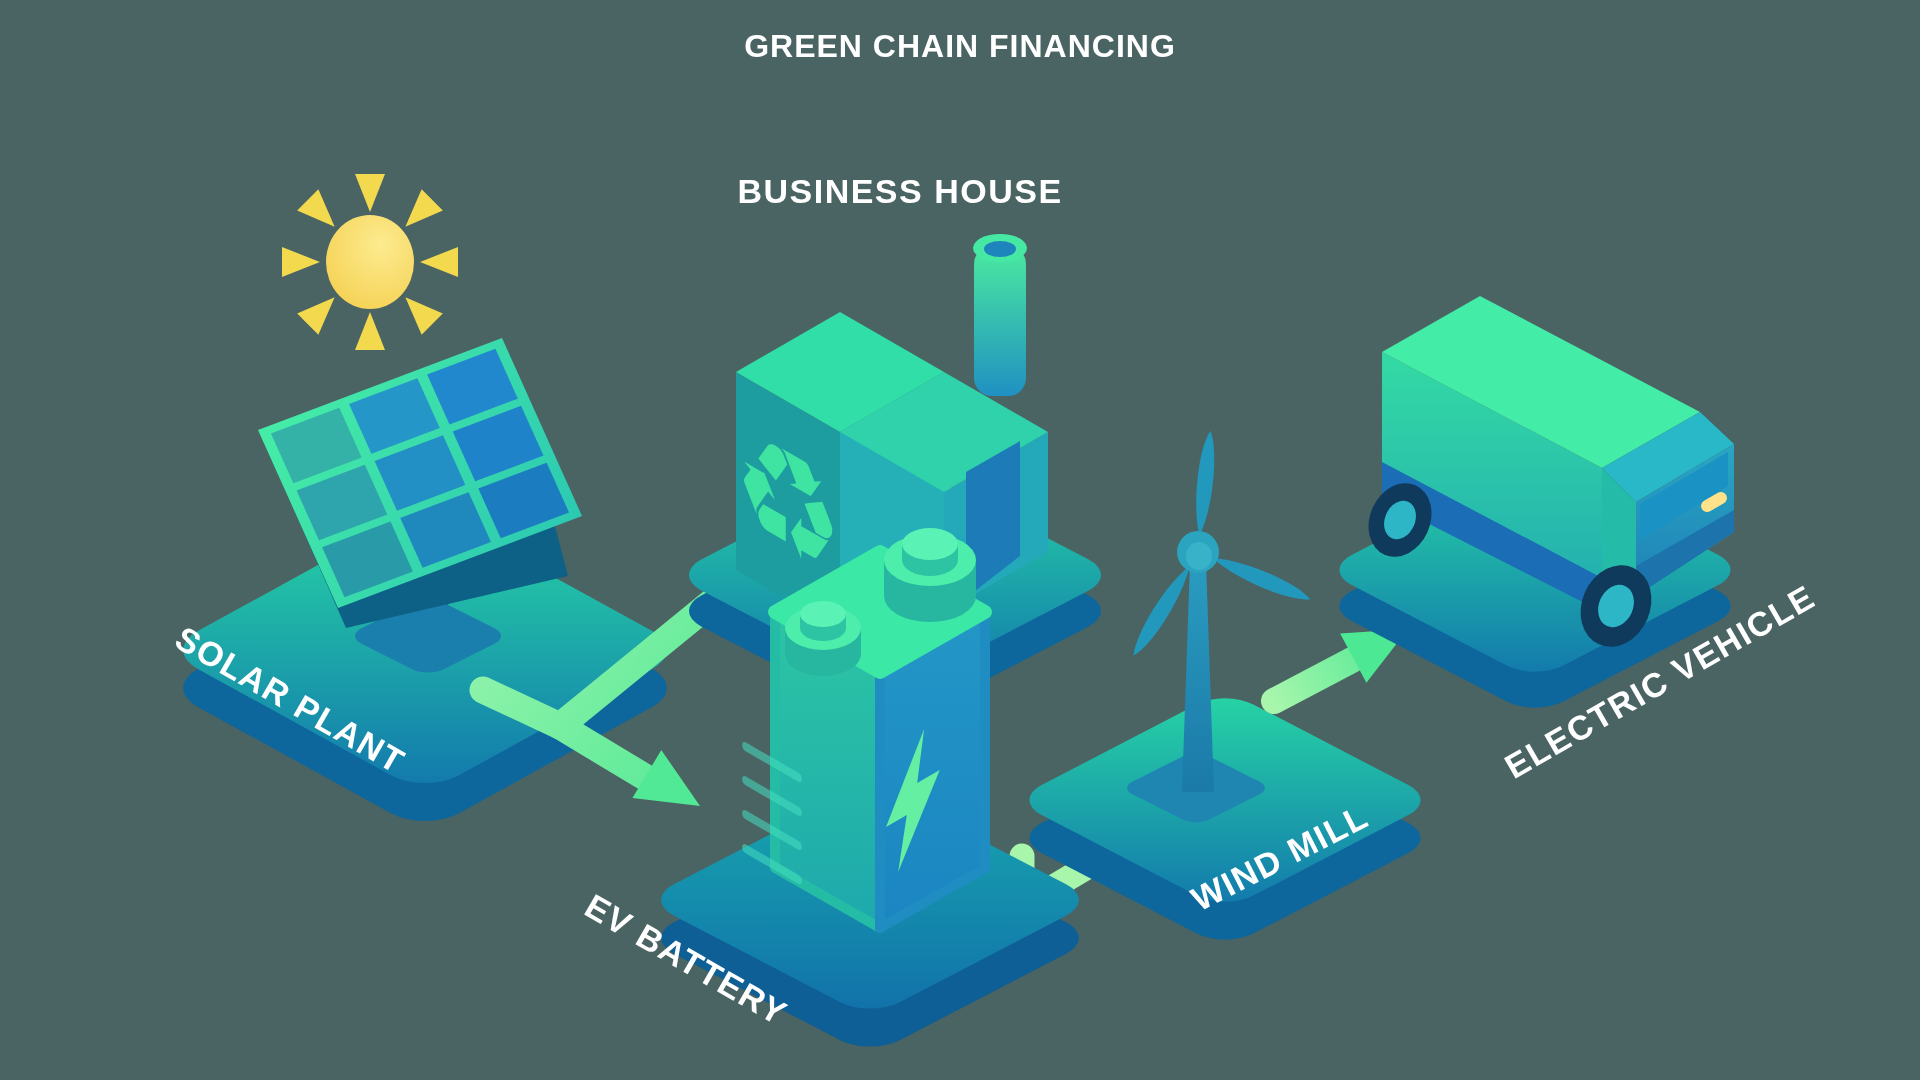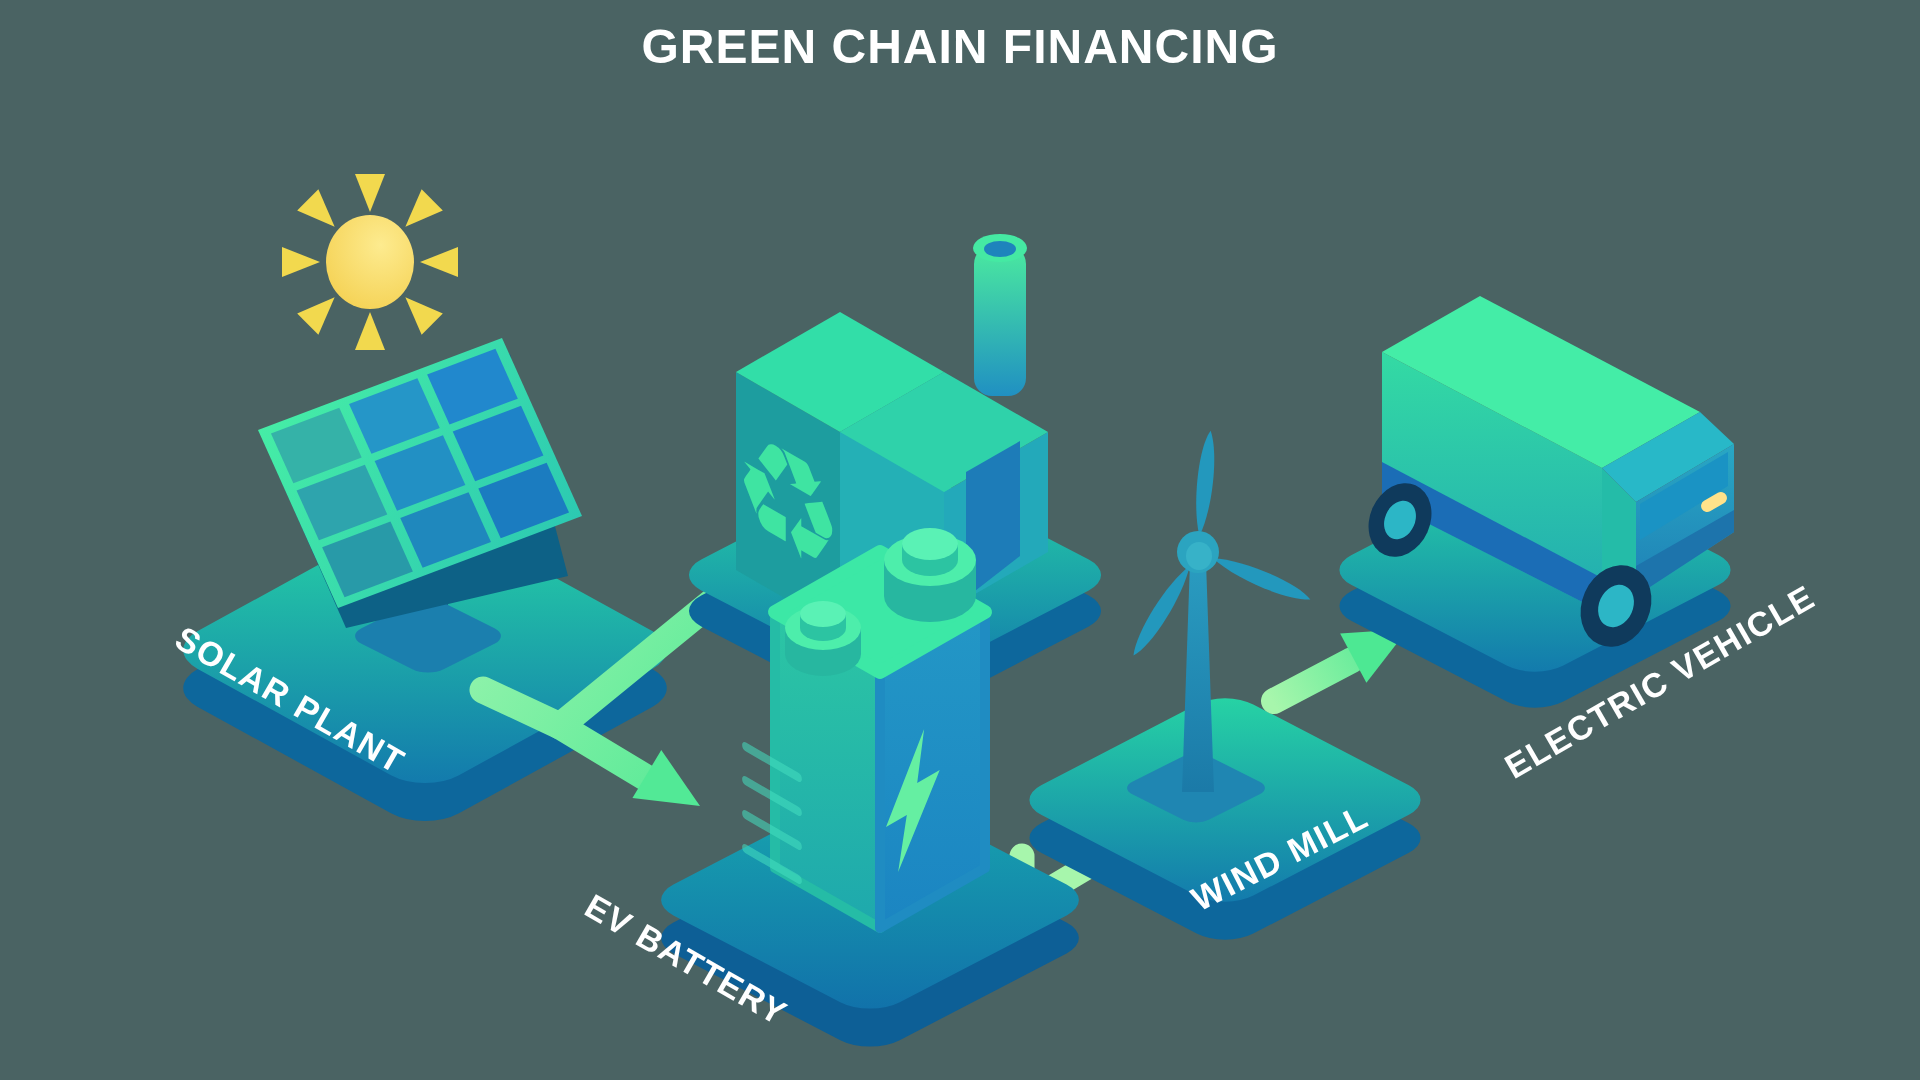--- a/index.html
+++ b/index.html
@@ -15,21 +15,21 @@
   .label{
     position:absolute;
     color:#ffffff;
     font-weight:bold;
     white-space:nowrap;
     letter-spacing:1.5px;
     transform-origin:center center;
     user-select:none;
   }
   .title{
-    font-size:48px;
+    font-size:32px;
     letter-spacing:1px;
   }
   .node-label{font-size:34px;}
   .rot-down{transform:translate(-50%,-50%) rotate(30deg);}
   .rot-up28{transform:translate(-50%,-50%) rotate(-27deg);}
   .rot-up30{transform:translate(-50%,-50%) rotate(-30deg);}
   .flat{transform:translate(-50%,-50%);}
 </style>
 </head>
 <body>
@@ -276,20 +276,21 @@
       <g transform="translate(1616,606) rotate(24)">
         <ellipse cx="0" cy="0" rx="34" ry="42" fill="#0f3a5c"></ellipse>
         <ellipse cx="0" cy="0" rx="17" ry="22" fill="#2cb6c6"></ellipse>
       </g>
     </g>
   </g>
 </svg>
 
   <div class="label title flat" style="left:960px;top:46px;">GREEN CHAIN FINANCING</div>
 
+  <div class="label node-label flat" style="left:900px;top:191px;">BUSINESS HOUSE</div>
 
   <div class="label node-label rot-down" style="left:290px;top:700px;">SOLAR PLANT</div>
 
   <div class="label node-label rot-down" style="left:686px;top:960px;">EV BATTERY</div>
 
   <div class="label node-label rot-up28" style="left:1280px;top:858px;">WIND MILL</div>
 
   <div class="label node-label rot-up30" style="left:1660px;top:682px;">ELECTRIC VEHICLE</div>
 
 </div>

